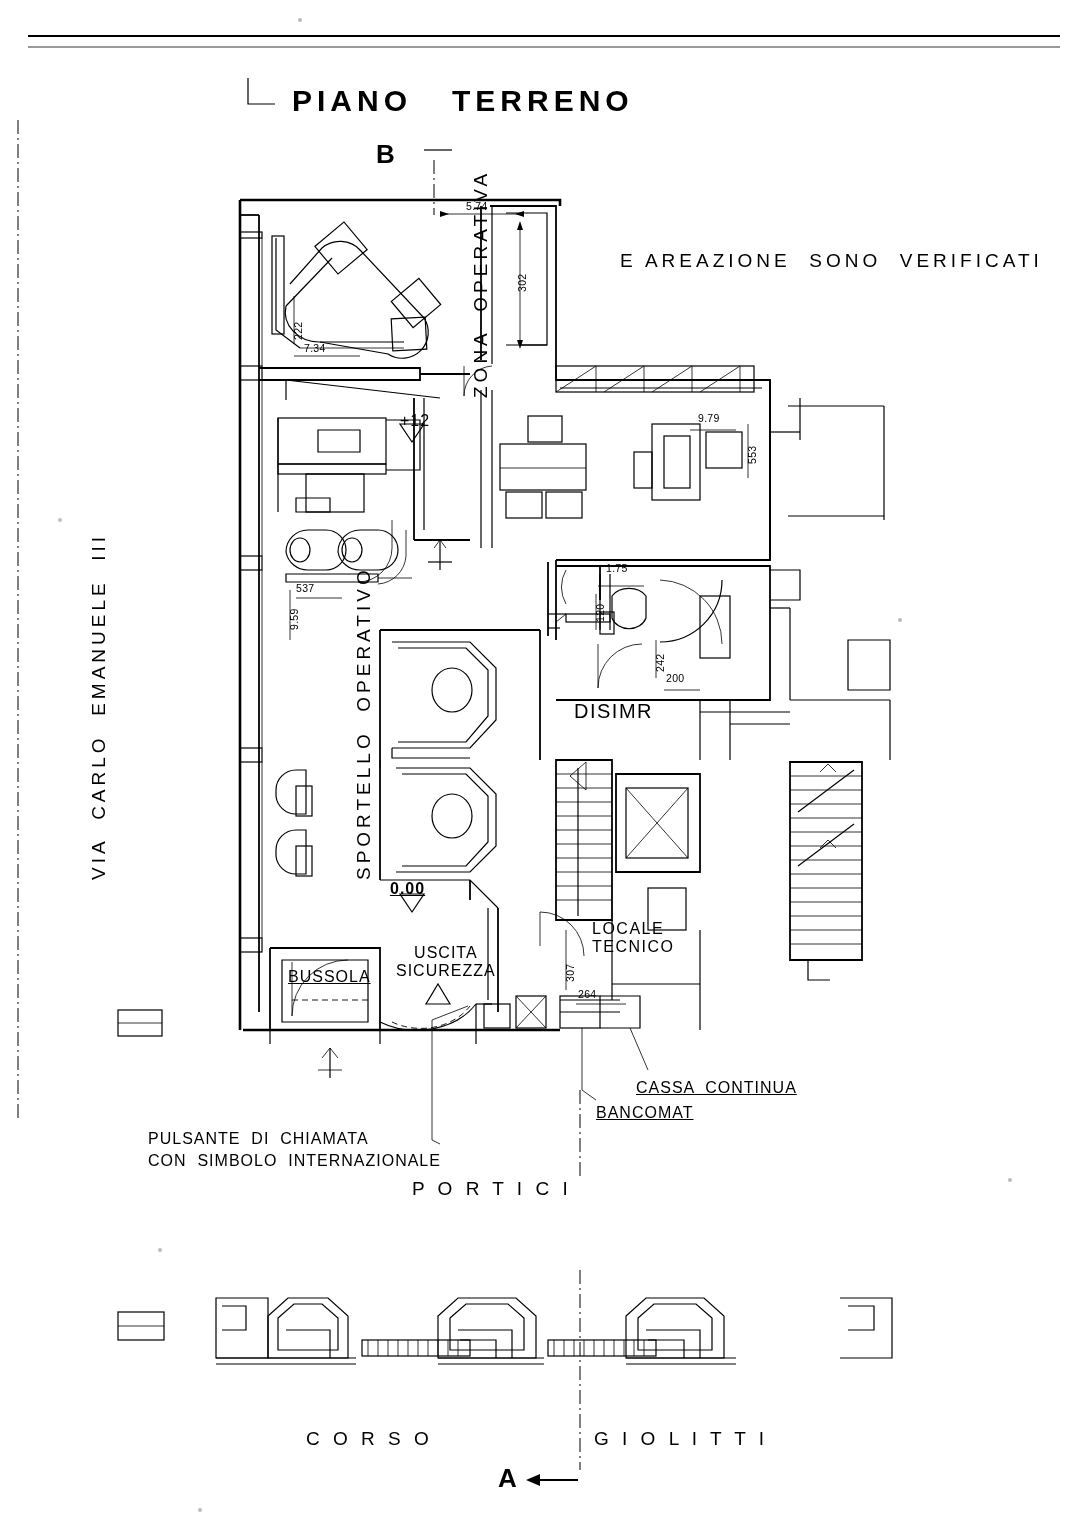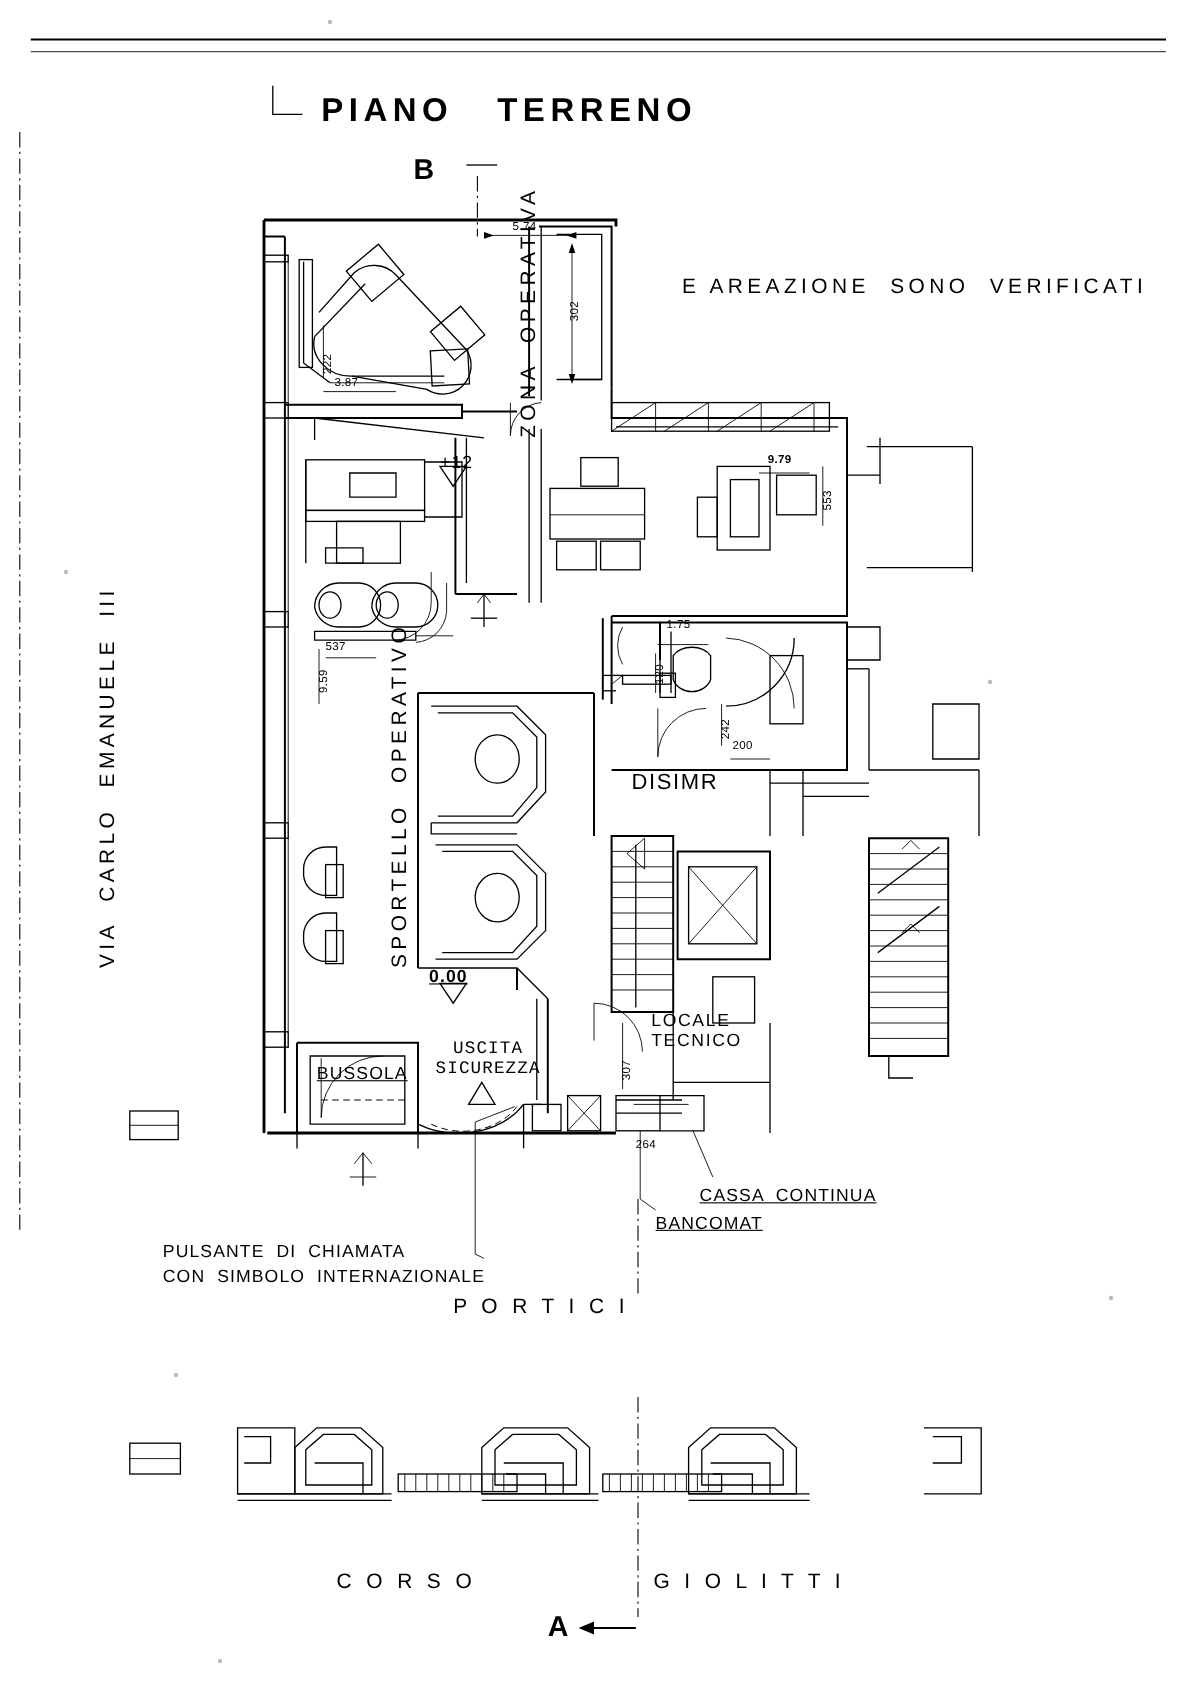--- a/index.html
+++ b/index.html
@@ -447,46 +447,46 @@
 
   <div class="lbl big rot90" style="left:353px; top:880px;">SPORTELLO  OPERATIVO</div>
 
   <div class="lbl med" style="left:574px; top:700px;">DISIMR</div>
 
   <div class="lbl small" style="left:592px; top:920px; letter-spacing:1.5px;">LOCALE
 TECNICO</div>
 
   <div class="lbl small ul" style="left:288px; top:968px;">BUSSOLA</div>
 
-  <div class="lbl small" style="left:396px; top:944px; text-align:center;font-family:Liberation Mono, monospace;">USCITA
+  <div class="lbl small" style="left:396px; top:944px; text-align:center;">USCITA
 SICUREZZA</div>
 
   <div class="lbl small ul" style="left:636px; top:1079px;">CASSA  CONTINUA</div>
 
   <div class="lbl small ul" style="left:596px; top:1104px;">BANCOMAT</div>
 
   <div class="lbl small" style="left:148px; top:1130px;">PULSANTE  DI  CHIAMATA</div>
 
   <div class="lbl small" style="left:148px; top:1152px;">CON  SIMBOLO  INTERNAZIONALE</div>
 
   <div class="lbl small" style="left:400px; top:412px;">+12</div>
   <div class="lbl small bold ul" style="left:390px; top:880px;">0.00</div>
 
   <div class="lbl big" style="left:412px; top:1178px;">P O R T I C I</div>
   <div class="lbl big" style="left:306px; top:1428px;">C O R S O</div>
   <div class="lbl big" style="left:594px; top:1428px;">G I O L I T T I</div>
 
   <div class="lbl dim" style="left:466px; top:200px;">5.74</div>
   <div class="lbl dim rot90" style="left:516px; top:292px;">302</div>
   <div class="lbl dim rot90" style="left:292px; top:340px;">222</div>
-  <div class="lbl dim" style="left:304px; top:342px;">3.87</div>
-  <div class="lbl dim" style="left:698px; top:412px;font-weight:bold;">9.79</div>
+  <div class="lbl dim" style="left:304px; top:342px;">7.34</div>
+  <div class="lbl dim" style="left:698px; top:412px;">9.79</div>
   <div class="lbl dim rot90" style="left:746px; top:464px;">553</div>
   <div class="lbl dim" style="left:296px; top:582px;">537</div>
   <div class="lbl dim rot90" style="left:288px; top:630px;">9.59</div>
   <div class="lbl dim" style="left:606px; top:562px;">1.75</div>
   <div class="lbl dim rot90" style="left:594px; top:622px;">120</div>
   <div class="lbl dim rot90" style="left:654px; top:672px;">242</div>
   <div class="lbl dim" style="left:666px; top:672px;">200</div>
   <div class="lbl dim rot90" style="left:564px; top:982px;">307</div>
-  <div class="lbl dim" style="left:578px; top:988px;margin-top:47px;">264</div>
+  <div class="lbl dim" style="left:578px; top:988px;">264</div>
 
 </div>
 
 </body></html>

